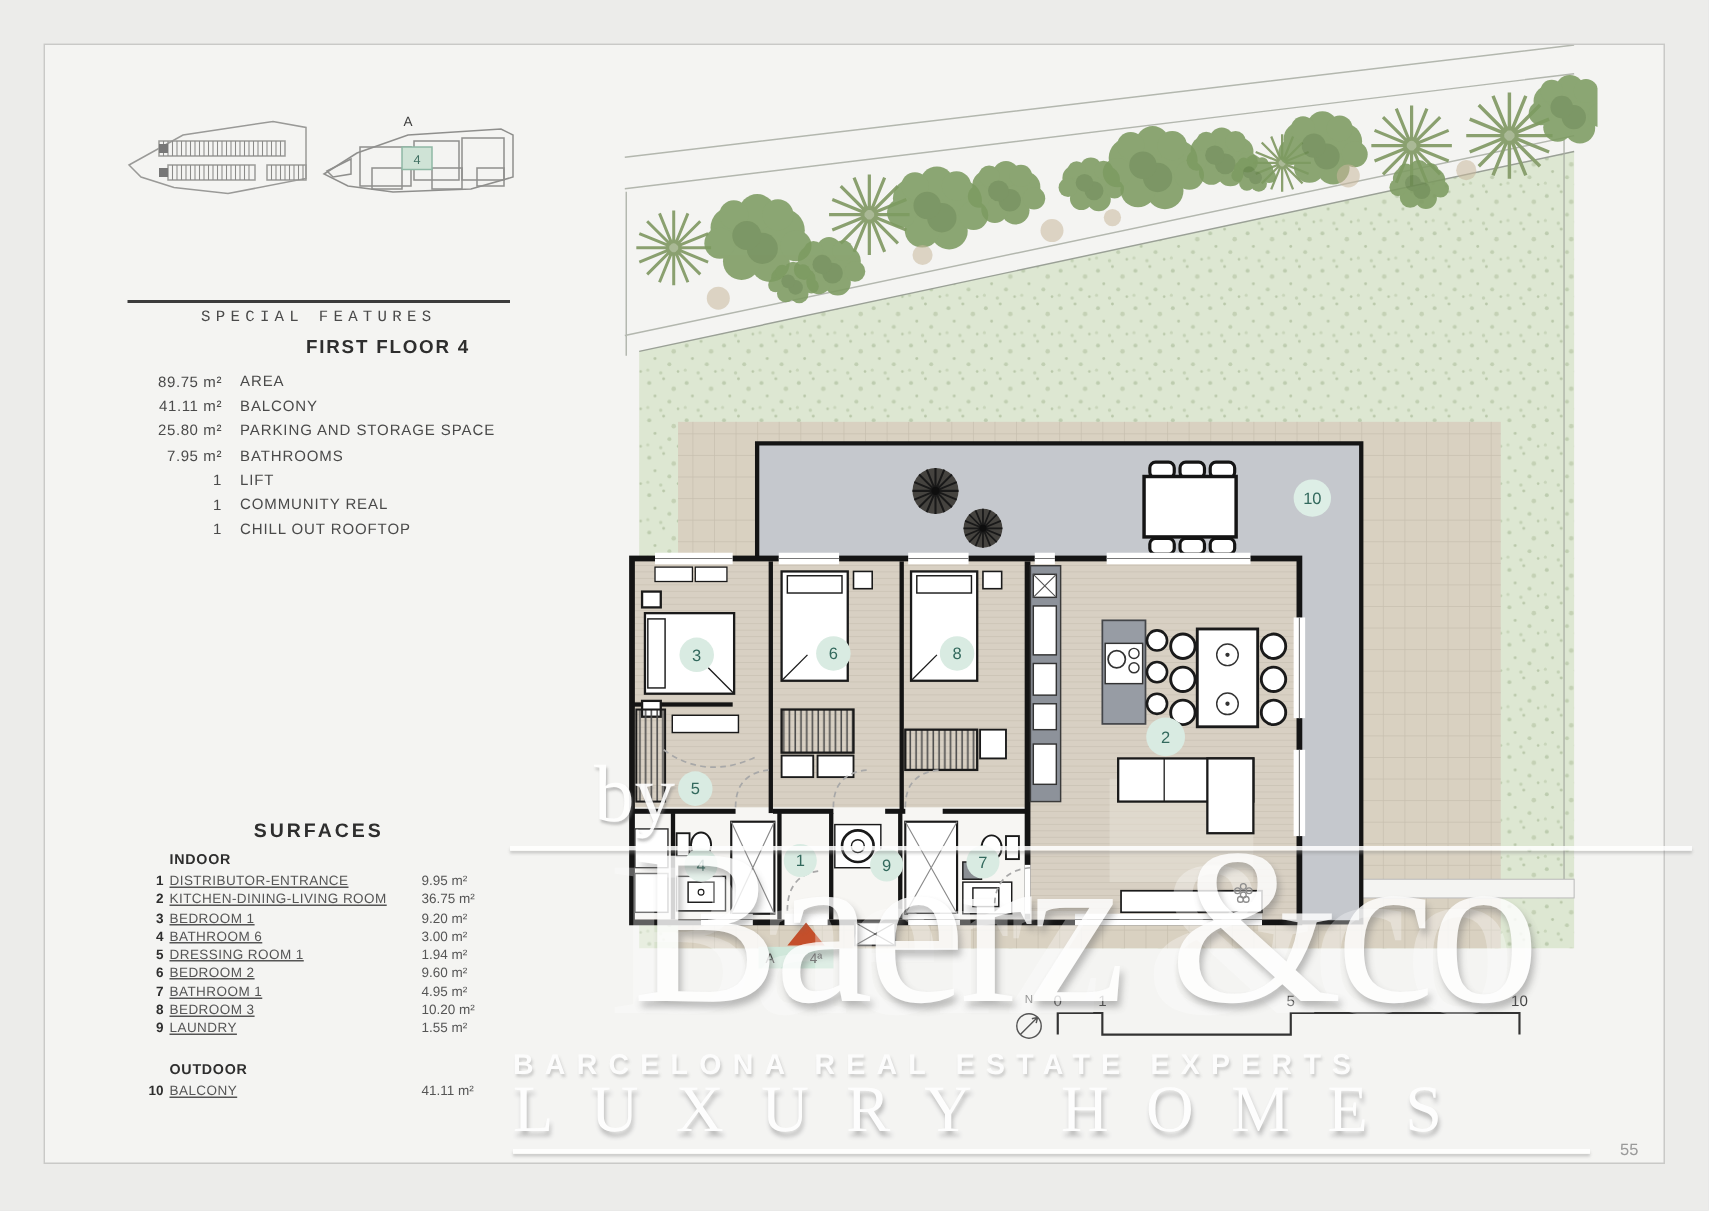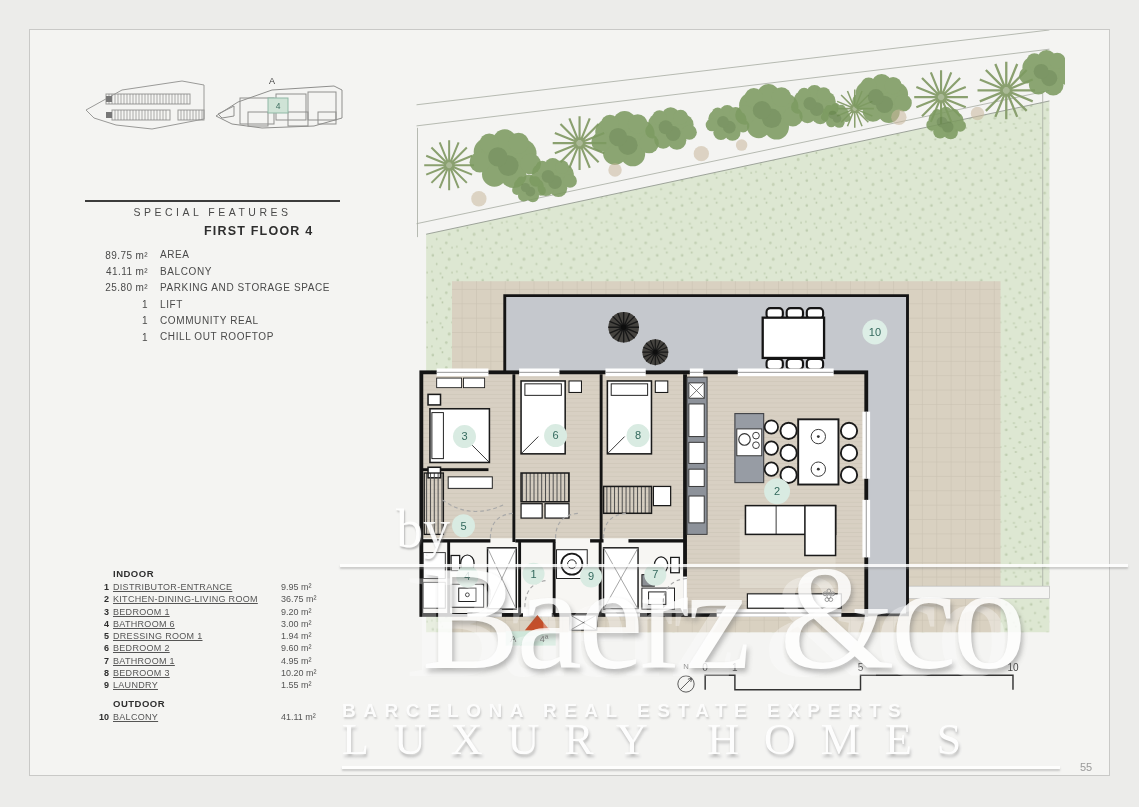--- a/index.html
+++ b/index.html
@@ -7,33 +7,33 @@
   .stage{position:relative;width:1139px;height:807px;background:#ececea;overflow:hidden;
          font-family:"Liberation Sans",sans-serif;color:#3d3d3d;}
   .page-frame{position:absolute;left:29px;top:29px;width:1081px;height:747px;
               background:#f4f4f2;border:1px solid #c9c9c7;}
   
   .minimaps{position:absolute;left:82px;top:72px;width:268px;height:80px;}
   .block-title{position:absolute;left:85px;top:166px;width:255px;text-align:center;
                font-size:25px;letter-spacing:7px;color:#3a3a3a;font-weight:400;}
   .title-rule{position:absolute;left:85px;top:200px;width:255px;border-top:2px solid #3c3c3c;}
   .subtitle{position:absolute;left:85px;top:206px;width:255px;text-align:center;
-            font-size:10.5px;letter-spacing:3.5px;color:#4a4a4a;}
+            font-size:10.5px;letter-spacing:3.5px;color:#4a4a4a;font-family:Liberation Mono, monospace;}
   .features{position:absolute;left:88px;top:224px;width:268px;}
   .features-title{font-size:12.5px;font-weight:bold;letter-spacing:1.2px;color:#2e2e2e;
                   margin:0 0 9px 72px;padding-left:44px;}
   .feat-row{display:flex;align-items:center;min-height:16.4px;}
   .feat-val{width:60px;text-align:right;font-size:10px;color:#4a4a4a;letter-spacing:.4px;flex:none;}
   .feat-label{margin-left:12px;font-size:10px;color:#4a4a4a;letter-spacing:.6px;
               white-space:pre-line;line-height:13.5px;}
   .surfaces-title{position:absolute;left:85px;top:546px;width:255px;text-align:center;
                   font-size:13px;font-weight:bold;letter-spacing:2px;color:#2e2e2e;}
   .surf-table{position:absolute;left:95px;top:566px;width:238px;font-size:9px;color:#555;}
   .surf-heading{font-weight:bold;color:#2e2e2e;letter-spacing:.5px;margin:2px 0 2px 18px;font-size:9.5px;}
-  .surf-heading.outdoor{margin-top:6px;}
+  .surf-heading.outdoor{margin-top:16px;}
   .surf-row{display:flex;line-height:12.3px;}
   .surf-num{width:14px;text-align:right;font-weight:bold;color:#2e2e2e;flex:none;}
   .surf-name{margin-left:4px;flex:1;letter-spacing:.3px;text-decoration:underline;}
   .surf-area{width:52px;text-align:left;flex:none;}
   
   .plan-svg{position:absolute;left:400px;top:30px;}
   
   .wm{position:absolute;pointer-events:none;z-index:50;color:#fff;}
   .wm-by{left:396px;top:498px;font-family:"Liberation Serif",serif;font-size:54px;
          opacity:.92;text-shadow:1px 2px 2px rgba(125,125,125,.55);}
@@ -100,34 +100,39 @@
         </div>
         <div class="feat-row">
           <span class="feat-val">41.11 m²</span>
           <span class="feat-label">BALCONY</span>
         </div>
         <div class="feat-row">
           <span class="feat-val">25.80 m²</span>
           <span class="feat-label">PARKING AND STORAGE SPACE</span>
         </div>
         <div class="feat-row">
+          <span class="feat-val">7.95 m²</span>
+          <span class="feat-label">BATHROOMS</span>
+        </div>
+        <div class="feat-row">
           <span class="feat-val">1</span>
           <span class="feat-label">LIFT</span>
         </div>
         <div class="feat-row">
           <span class="feat-val">1</span>
           <span class="feat-label">COMMUNITY REAL</span>
         </div>
         <div class="feat-row">
           <span class="feat-val">1</span>
           <span class="feat-label">CHILL OUT ROOFTOP</span>
         </div>
       </div>
   </div>
 
+  <div class="surfaces-title">SURFACES</div>
   <div class="surf-table">
     <div class="surf-heading">INDOOR</div>
     <div id="indoor-rows">
         <div class="surf-row">
           <span class="surf-num">1</span>
           <span class="surf-name">DISTRIBUTOR-ENTRANCE</span>
           <span class="surf-area">9.95 m²</span>
         </div>
         <div class="surf-row">
           <span class="surf-num">2</span>

